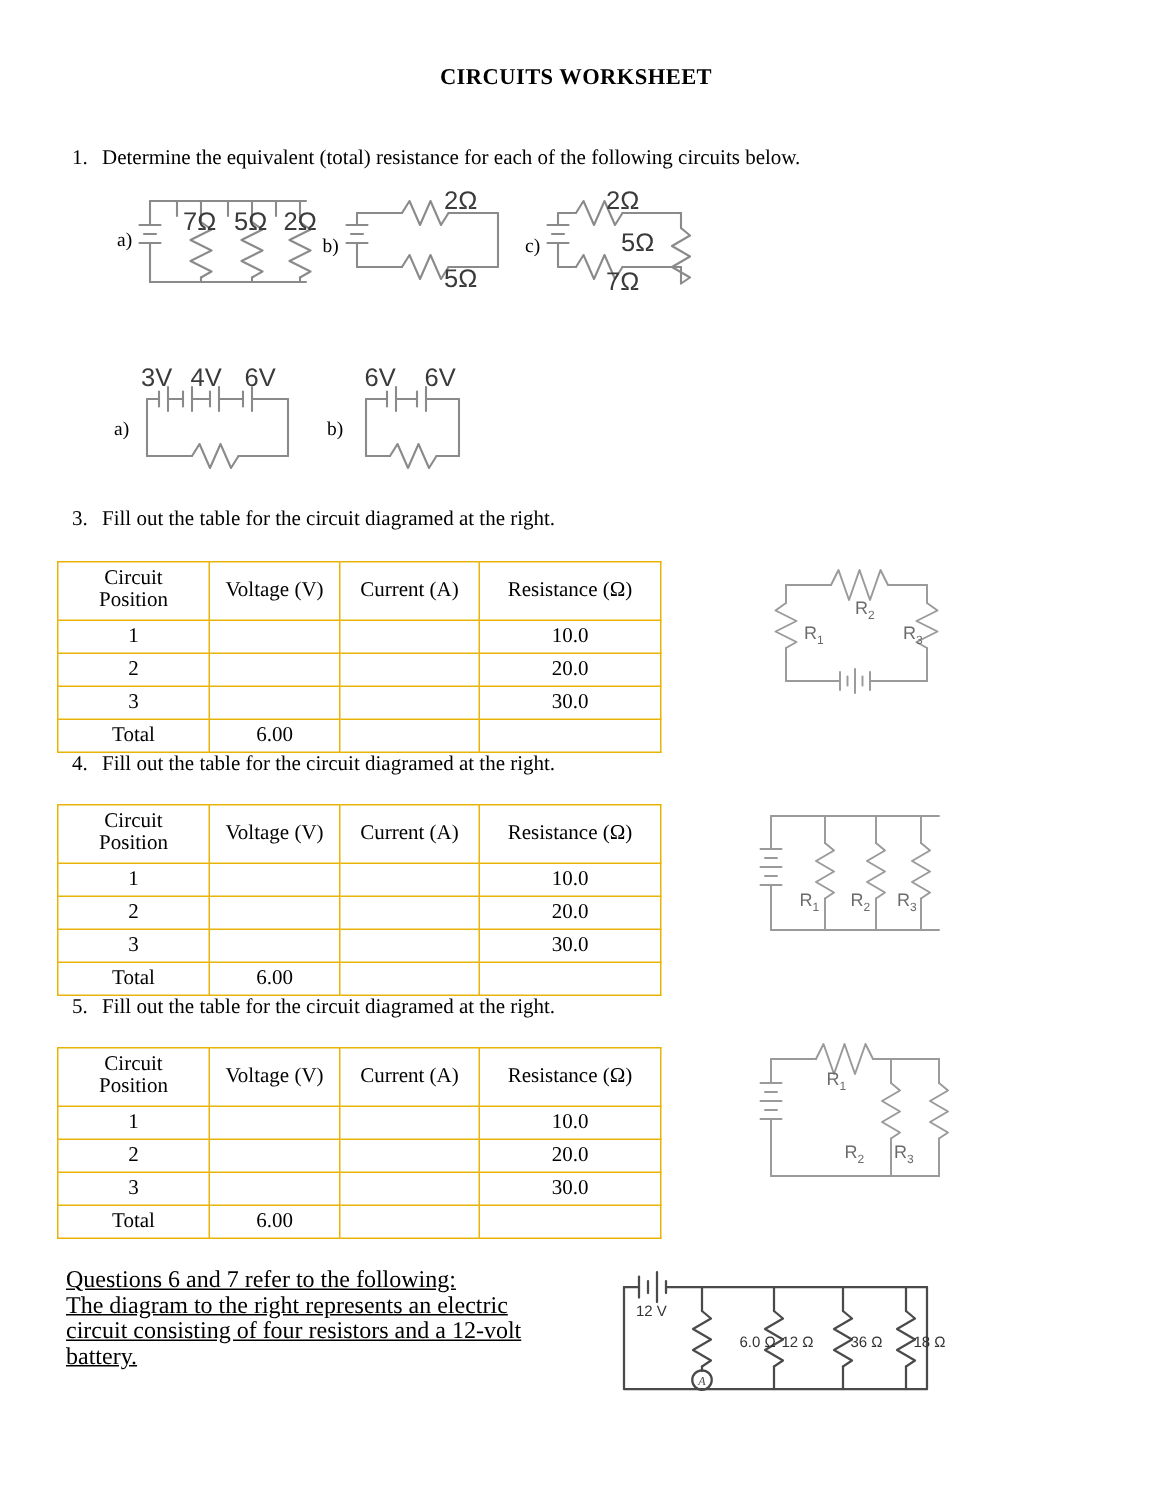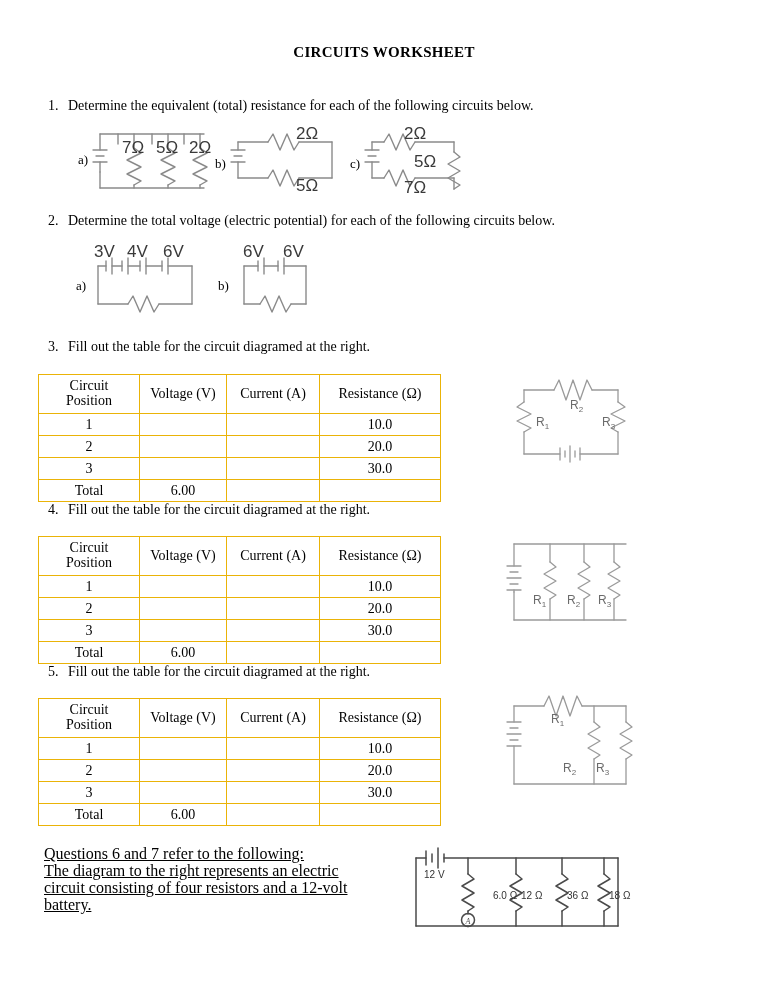--- a/index.html
+++ b/index.html
@@ -197,23 +197,20 @@
         <path d="M6 54 H18"></path>
         <path d="M18 54 l5 -8 7 16 7 -16 7 16 5 -8"></path>
         <path d="M49 54 H88"></path>
       </g>
     </svg>
   </div>
   <div class="clabel" style="top:124px; left:404px;">2Ω</div>
   <div class="clabel" style="top:152px; left:414px;">5Ω</div>
   <div class="clabel" style="top:178px; left:404px;">7Ω</div>
 
-  <div class="q" style="top:213px; left:48px;">
-    <span class="num">2.</span><span>Determine the total voltage (electric potential) for each of the following circuits below.</span>
-  </div>
 
   <div class="sublabel" style="top:278px; left:76px;">a)</div>
   <div class="clabel" style="top:242px; left:94px;">3V</div>
   <div class="clabel" style="top:242px; left:127px;text-align:center;">4V</div>
   <div class="clabel" style="top:242px; left:163px;">6V</div>
   <div class="diag" style="top:258px; left:94px;">
     <svg width="104" height="54" viewBox="0 0 104 54">
       <g fill="none" stroke="#8a8a8a" stroke-width="1.4" stroke-linecap="round" stroke-linejoin="round">
 
         <path d="M4 8 H12"></path>

